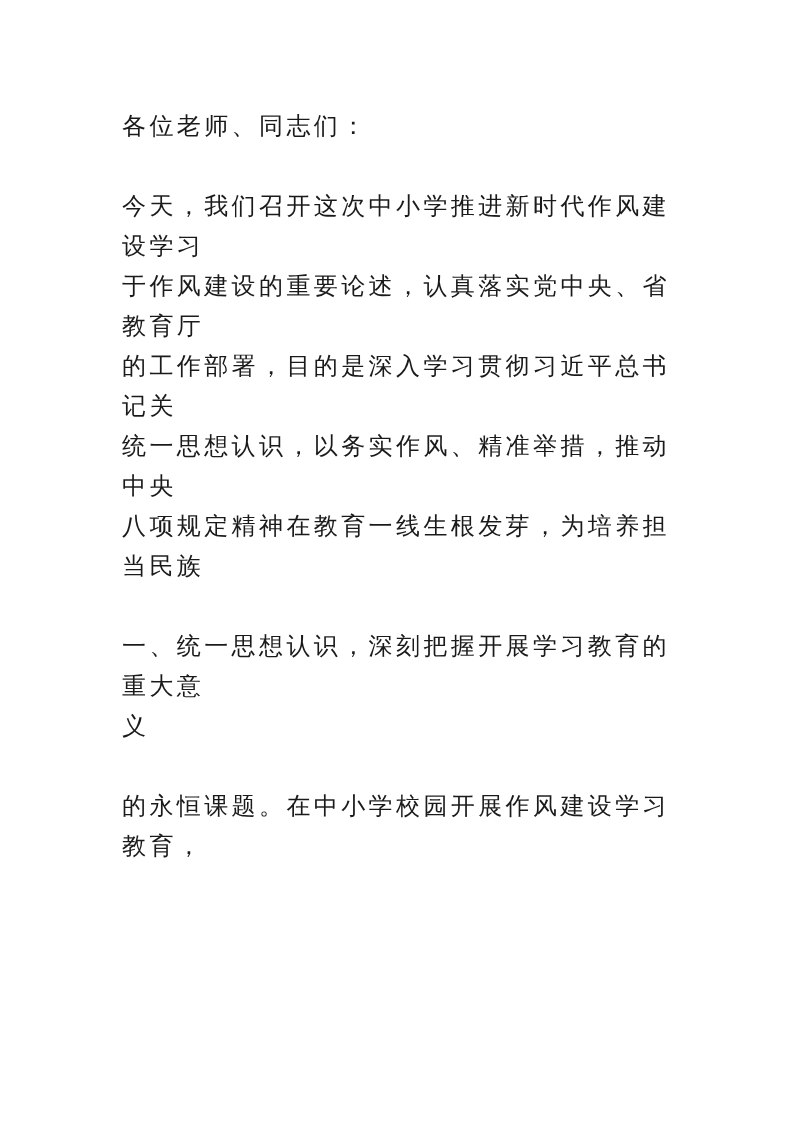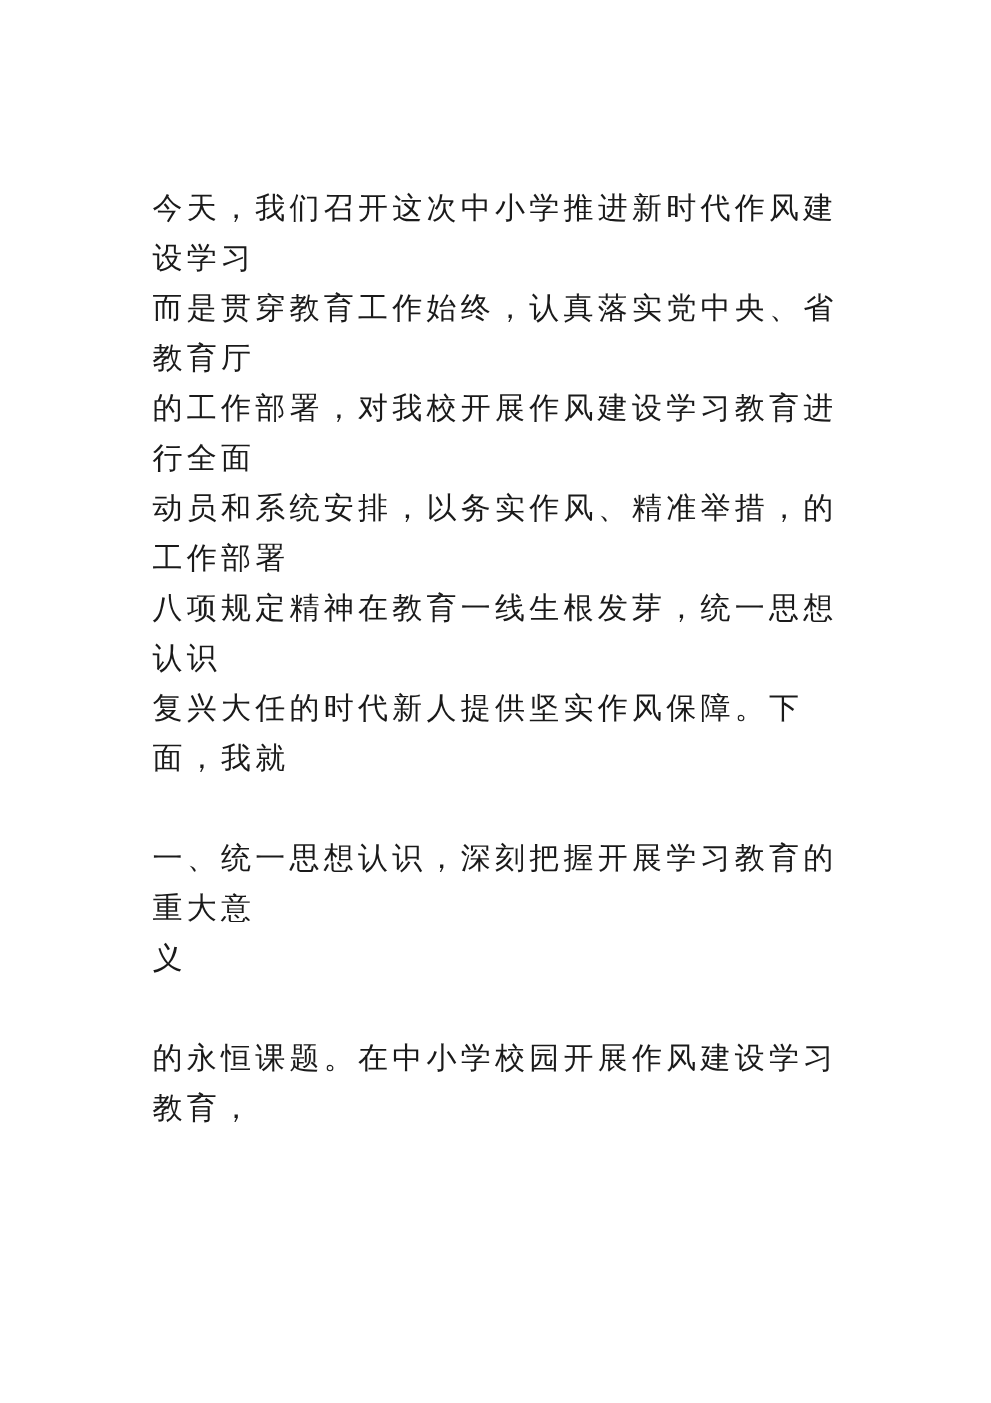--- a/index.html
+++ b/index.html
@@ -10,29 +10,29 @@
     font-size: 24px; color: #1a1a1a;
     letter-spacing: 3.4px;
   }
   .p { margin: 0; line-height: 40px; word-break: break-all; }
   .gap { height: 40px; }
 </style>
 </head>
 <body>
 
 <div class="page">
+  <p class="p">各位老师、同志们：</p>
   <div class="gap"></div>
 
   <div>
     <p class="p">今天，我们召开这次中小学推进新时代作风建设学习</p>
-    <p class="p">而是贯穿教育工作始终，认真落实党中央、省教育厅</p>
-    <p class="p">的工作部署，对我校开展作风建设学习教育进行全面</p>
-    <p class="p">动员和系统安排，以务实作风、精准举措，的工作部署</p>
-    <p class="p">八项规定精神在教育一线生根发芽，统一思想认识</p>
-    <p class="p">复兴大任的时代新人提供坚实作风保障。下面，我就</p>
+    <p class="p">于作风建设的重要论述，认真落实党中央、省教育厅</p>
+    <p class="p">的工作部署，目的是深入学习贯彻习近平总书记关</p>
+    <p class="p">统一思想认识，以务实作风、精准举措，推动中央</p>
+    <p class="p">八项规定精神在教育一线生根发芽，为培养担当民族</p>
   </div>
   <div class="gap"></div>
 
   <div>
     <p class="p">一、统一思想认识，深刻把握开展学习教育的重大意</p>
     <p class="p">义</p>
   </div>
   <div class="gap"></div>
 
   <div>

